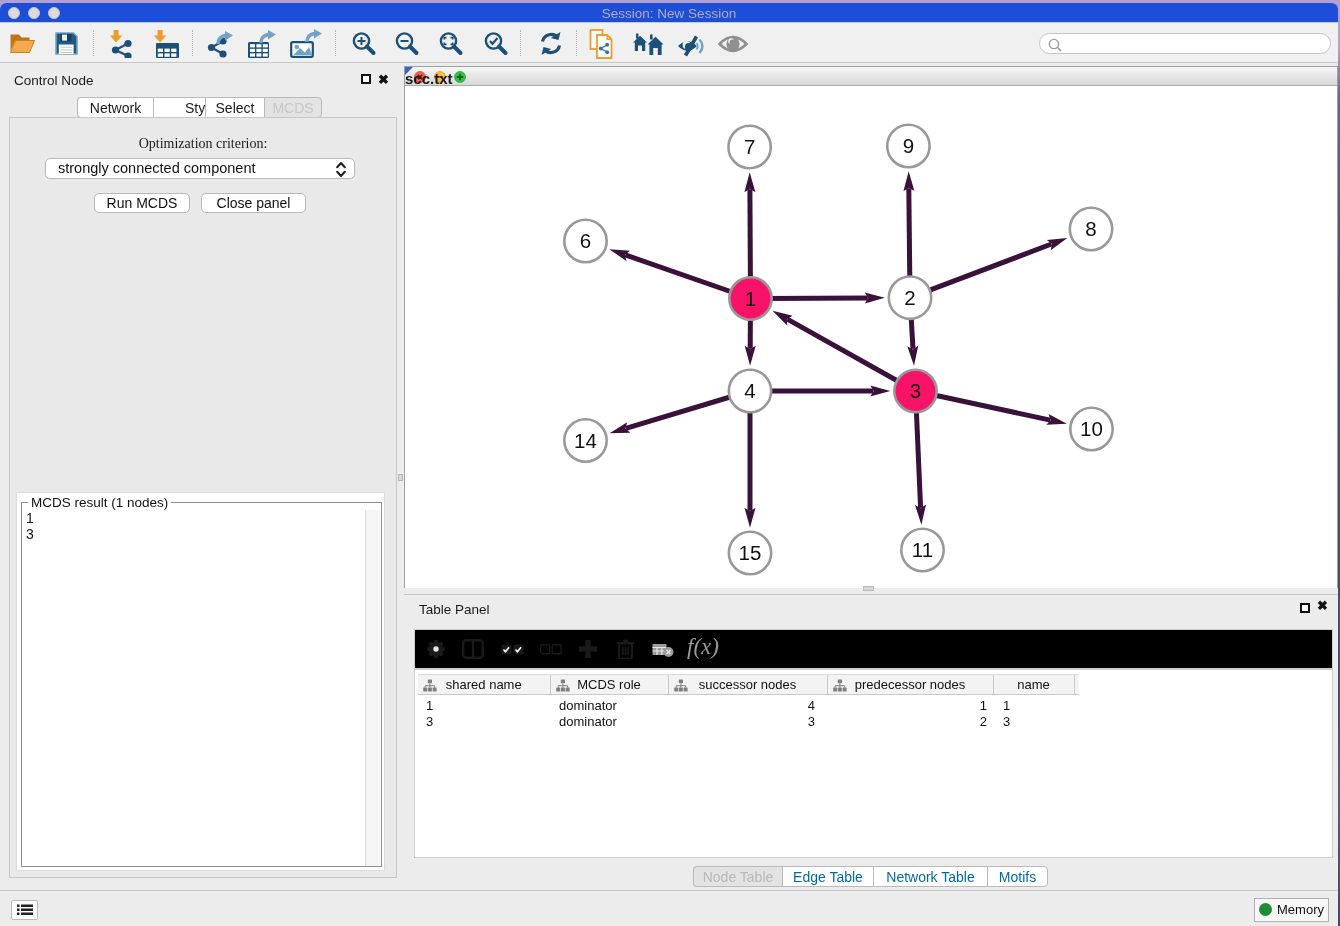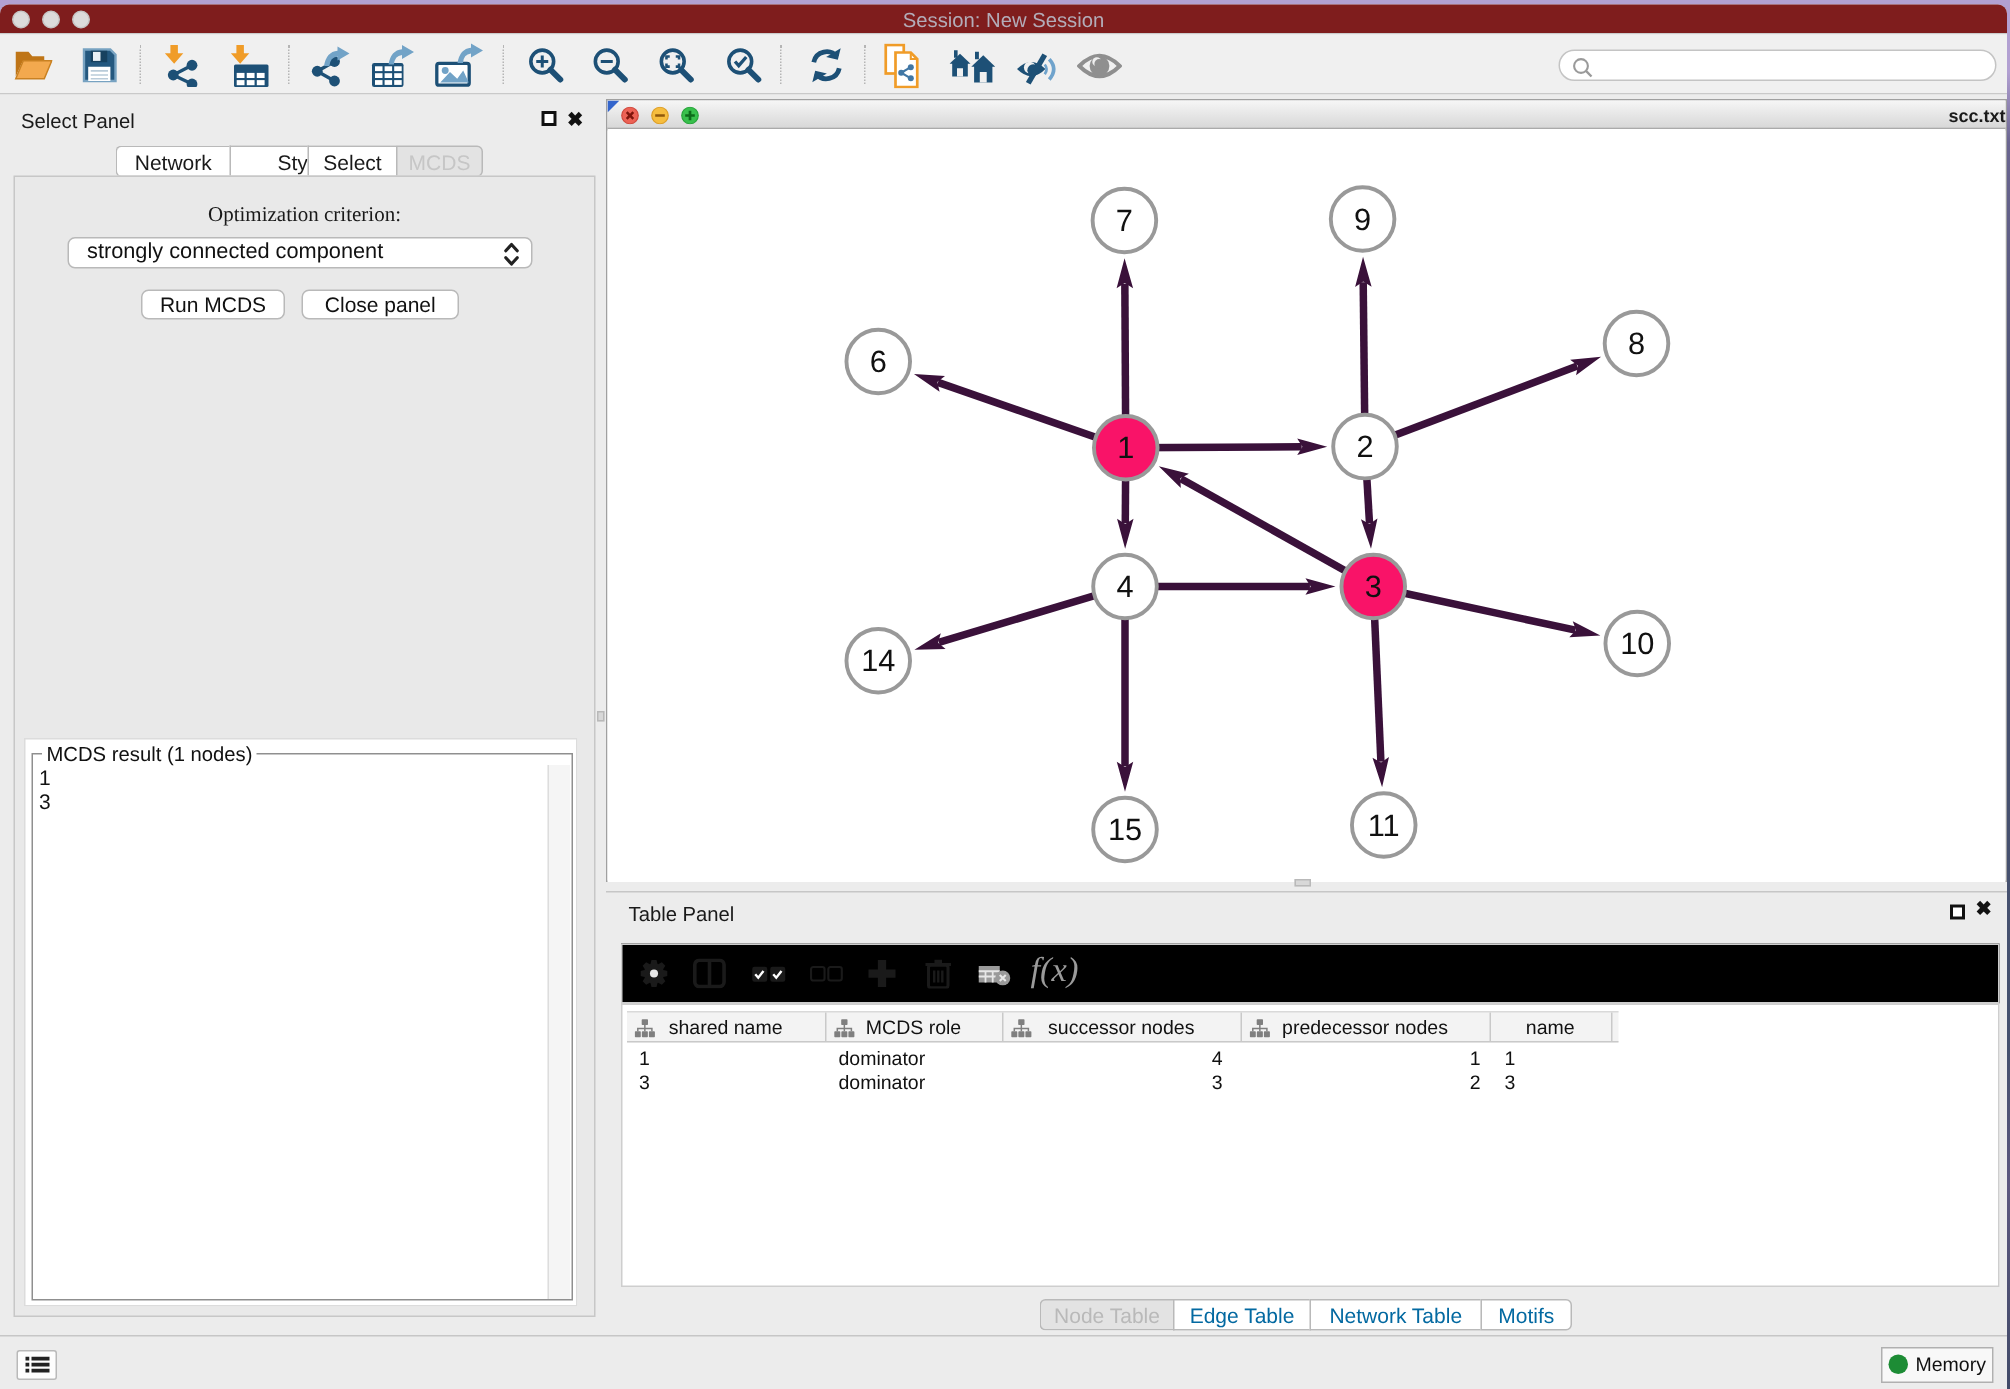--- a/index.html
+++ b/index.html
@@ -1,21 +1,21 @@
 <!DOCTYPE html>
 <html><head>
 <meta charset="utf-8">
 <style>
 * { margin:0; padding:0; box-sizing:border-box; }
 html,body { width:1340px; height:926px; overflow:hidden; }
 body { background:#b2a0d2; font-family:"Liberation Sans", sans-serif; position:relative; }
 #win { position:absolute; left:0; top:3px; width:1338px; height:923px; background:#ececec; border-radius:6px 6px 0 0; }
 #edge-r { position:absolute; right:0; top:0; width:2px; height:926px; background:linear-gradient(180deg,#b2a0d2 0px,#b2a0d2 48px,#6a6590 95px,#485070 300px,#44506e 700px,#5d5880 790px,#414a68 926px); }
 
-#titlebar { position:absolute; left:0; top:0; width:100%; height:20px; background:#7f1d1d; border-radius:6px 6px 0 0; border-bottom:1px solid #cbcbcb; }
+#titlebar { position:absolute; left:0; top:0; width:100%; height:20px; background:#1d4ed8; border-radius:6px 6px 0 0; border-bottom:1px solid #cbcbcb; }
 .tl-circle { position:absolute; top:4px; width:12px; height:12px; border-radius:50%; background:#dcdcdc; border:1px solid #c6c6c6; }
 #title-text { position:absolute; top:3px; width:100%; text-align:center; font-size:13.5px; color:#b3acb8; }
 
 #toolbar { position:absolute; left:0; top:20px; width:100%; height:40px; background:#f0f0f0; border-bottom:1px solid #c9c9c9; }
 .tsep { position:absolute; top:7px; height:26px; width:0; border-left:1px dotted #b5b5b5; }
 .ticon { position:absolute; top:0; }
 #searchbox { position:absolute; left:1039px; top:10px; width:292px; height:21px; background:#fff; border:1px solid #c4c4c4; border-radius:11px; }
 
 #main { position:absolute; left:0; top:60px; width:1338px; height:827px; background:#ececec; }
 
@@ -33,21 +33,21 @@
 .btn { position:absolute; top:75px; height:20px; background:#fff; border:1px solid #b9b9b9; border-radius:5px; font-size:14px; color:#111; text-align:center; line-height:18px; }
 #result-box { position:absolute; left:6px; top:374px; width:369px; height:379px; background:#fff; border:1px solid #dcdcdc; }
 #fieldset { position:absolute; left:4px; top:9px; width:361px; height:365px; border:1px solid #8f8f8f; }
 #legend { position:absolute; left:6px; top:-8px; background:#fff; padding:0 3px; font-size:13.5px; color:#111; }
 #res-items { position:absolute; left:4px; top:7px; font-size:14px; color:#111; line-height:16px; }
 #res-scroll { position:absolute; right:1px; top:7px; width:15px; height:356px; background:#f5f5f5; border-left:1px solid #ddd; }
 .divider-handle { position:absolute; background:#d8d8d8; border:1px solid #b9b9b9; }
 
 #netwin { position:absolute; left:404px; top:3px; width:934px; height:522px; background:#fff; border:1px solid #a0a0a0; }
 #net-titlebar { position:absolute; left:0; top:0; width:100%; height:19px; background:linear-gradient(#f6f6f6,#d8d8d8); border-bottom:1px solid #aaa; }
-#net-title { position:absolute; width:100%; text-align:right; top:3px; font-size:12px; font-weight:bold; color:#1a1a1a; }
+#net-title { position:absolute; width:100%; text-align:left; top:3px; font-size:15px; font-weight:bold; color:#1a1a1a; }
 #net-canvas { position:absolute; left:0; top:20px; width:932px; height:501px; background:#fff; }
 
 #tp { position:absolute; left:404px; top:531px; width:934px; height:296px; background:#ececec; border-top:1px solid #c6c6c6;text-decoration:underline; }
 #tp-title { position:absolute; left:15px; top:7px; font-size:13.5px; color:#1a1a1a; }
 #tp-max { position:absolute; left:896px; top:8px; width:10px; height:10px; border:2px solid #111; background:#fff; }
 #tp-close { position:absolute; left:913px; top:3px; font-size:13px; font-weight:bold; color:#111; }
 #tp-toolbar { position:absolute; left:10px; top:34px; width:919px; height:40px; background:#000000; border:1px solid #cecece; }
 #tp-table { position:absolute; left:10px; top:74px; width:919px; height:189px; background:#fff; border:1px solid #cecece; }
 #thead { position:absolute; left:3px; top:4px; width:661px; height:21px; background:#f3f3f3; border-top:1px solid #d9d9d9; border-bottom:1px solid #c9c9c9; font-size:13px; color:#111; }
 .th { position:absolute; top:0; height:19px; border-right:1px solid #c9c9c9; text-align:center; line-height:19px; }
@@ -197,21 +197,21 @@
       </svg>
 <div id="searchbox">
         <svg style="position:absolute; left:7px; top:3px;" width="16" height="16" viewBox="0 0 16 16">
           <circle cx="7" cy="7" r="4.6" fill="none" stroke="#9a9a9a" stroke-width="1.4"></circle>
           <path d="M10.3 10.3 L14 14" stroke="#9a9a9a" stroke-width="1.6"></path>
         </svg>
       </div>
   </div>
   <div id="main">
     <div id="cp">
-      <div id="cp-title">Select Panel</div>
+      <div id="cp-title">Control Node</div>
       <div id="cp-max"></div>
       <div id="cp-close">✖</div>
       <div class="tabrow">
         <div class="tab" style="left:77px; width:76px; border-radius:4px 0 0 4px;">Network</div>
         <div class="tab" style="left:153px; width:52px;padding-left:31px;">Style</div>
         <div class="tab" style="left:205px; width:59px;">Select</div>
         <div class="tab disabled" style="left:264px; width:58px;">MCDS</div>
       </div>
       <div id="cp-content">
         <div id="opt-label">Optimization criterion:</div>

